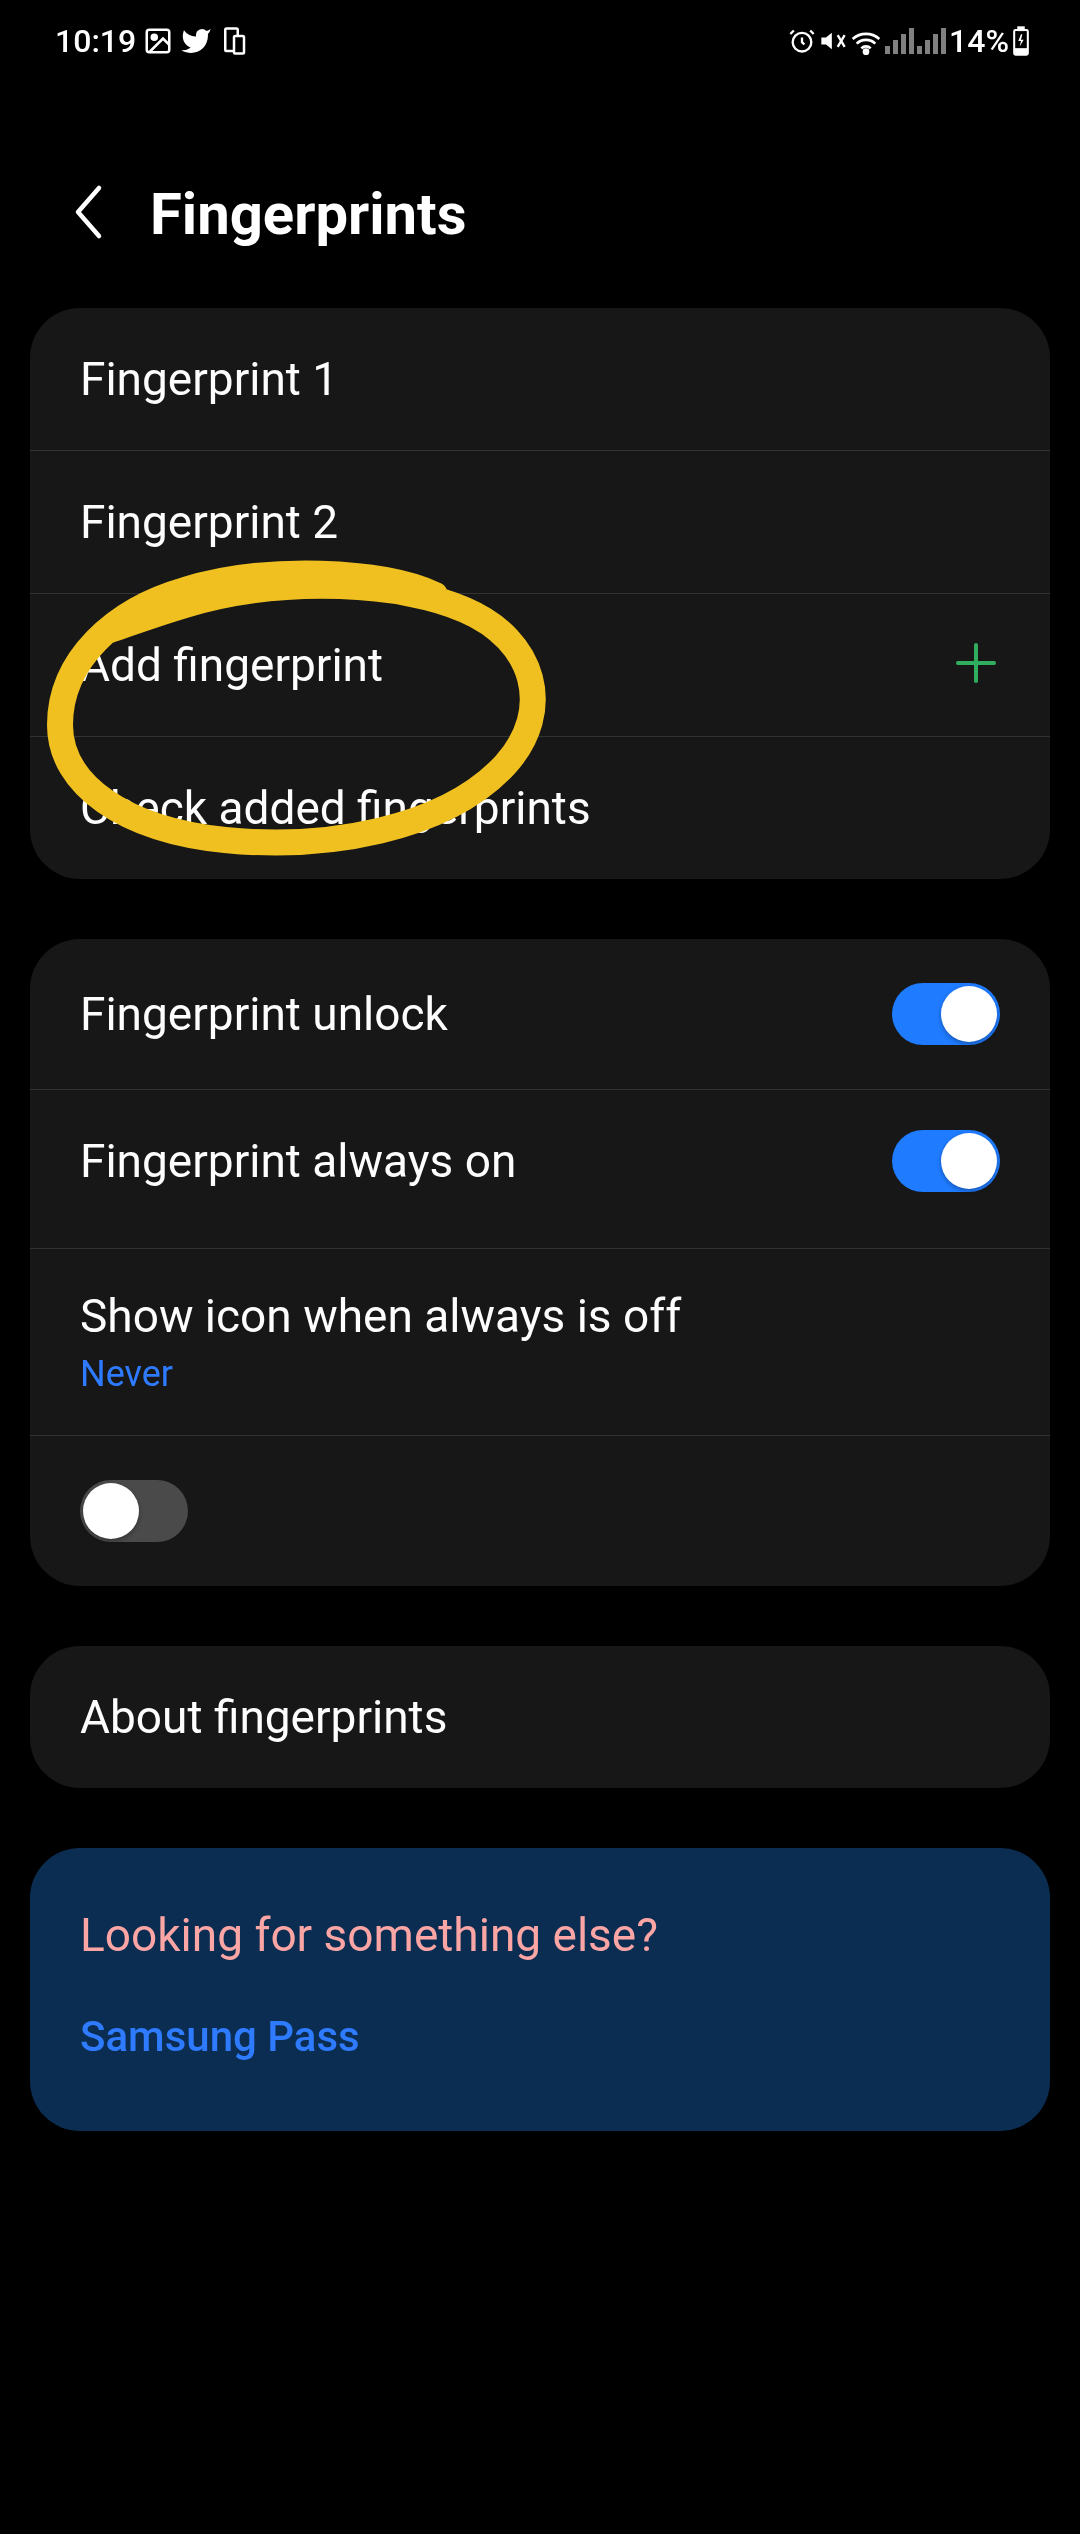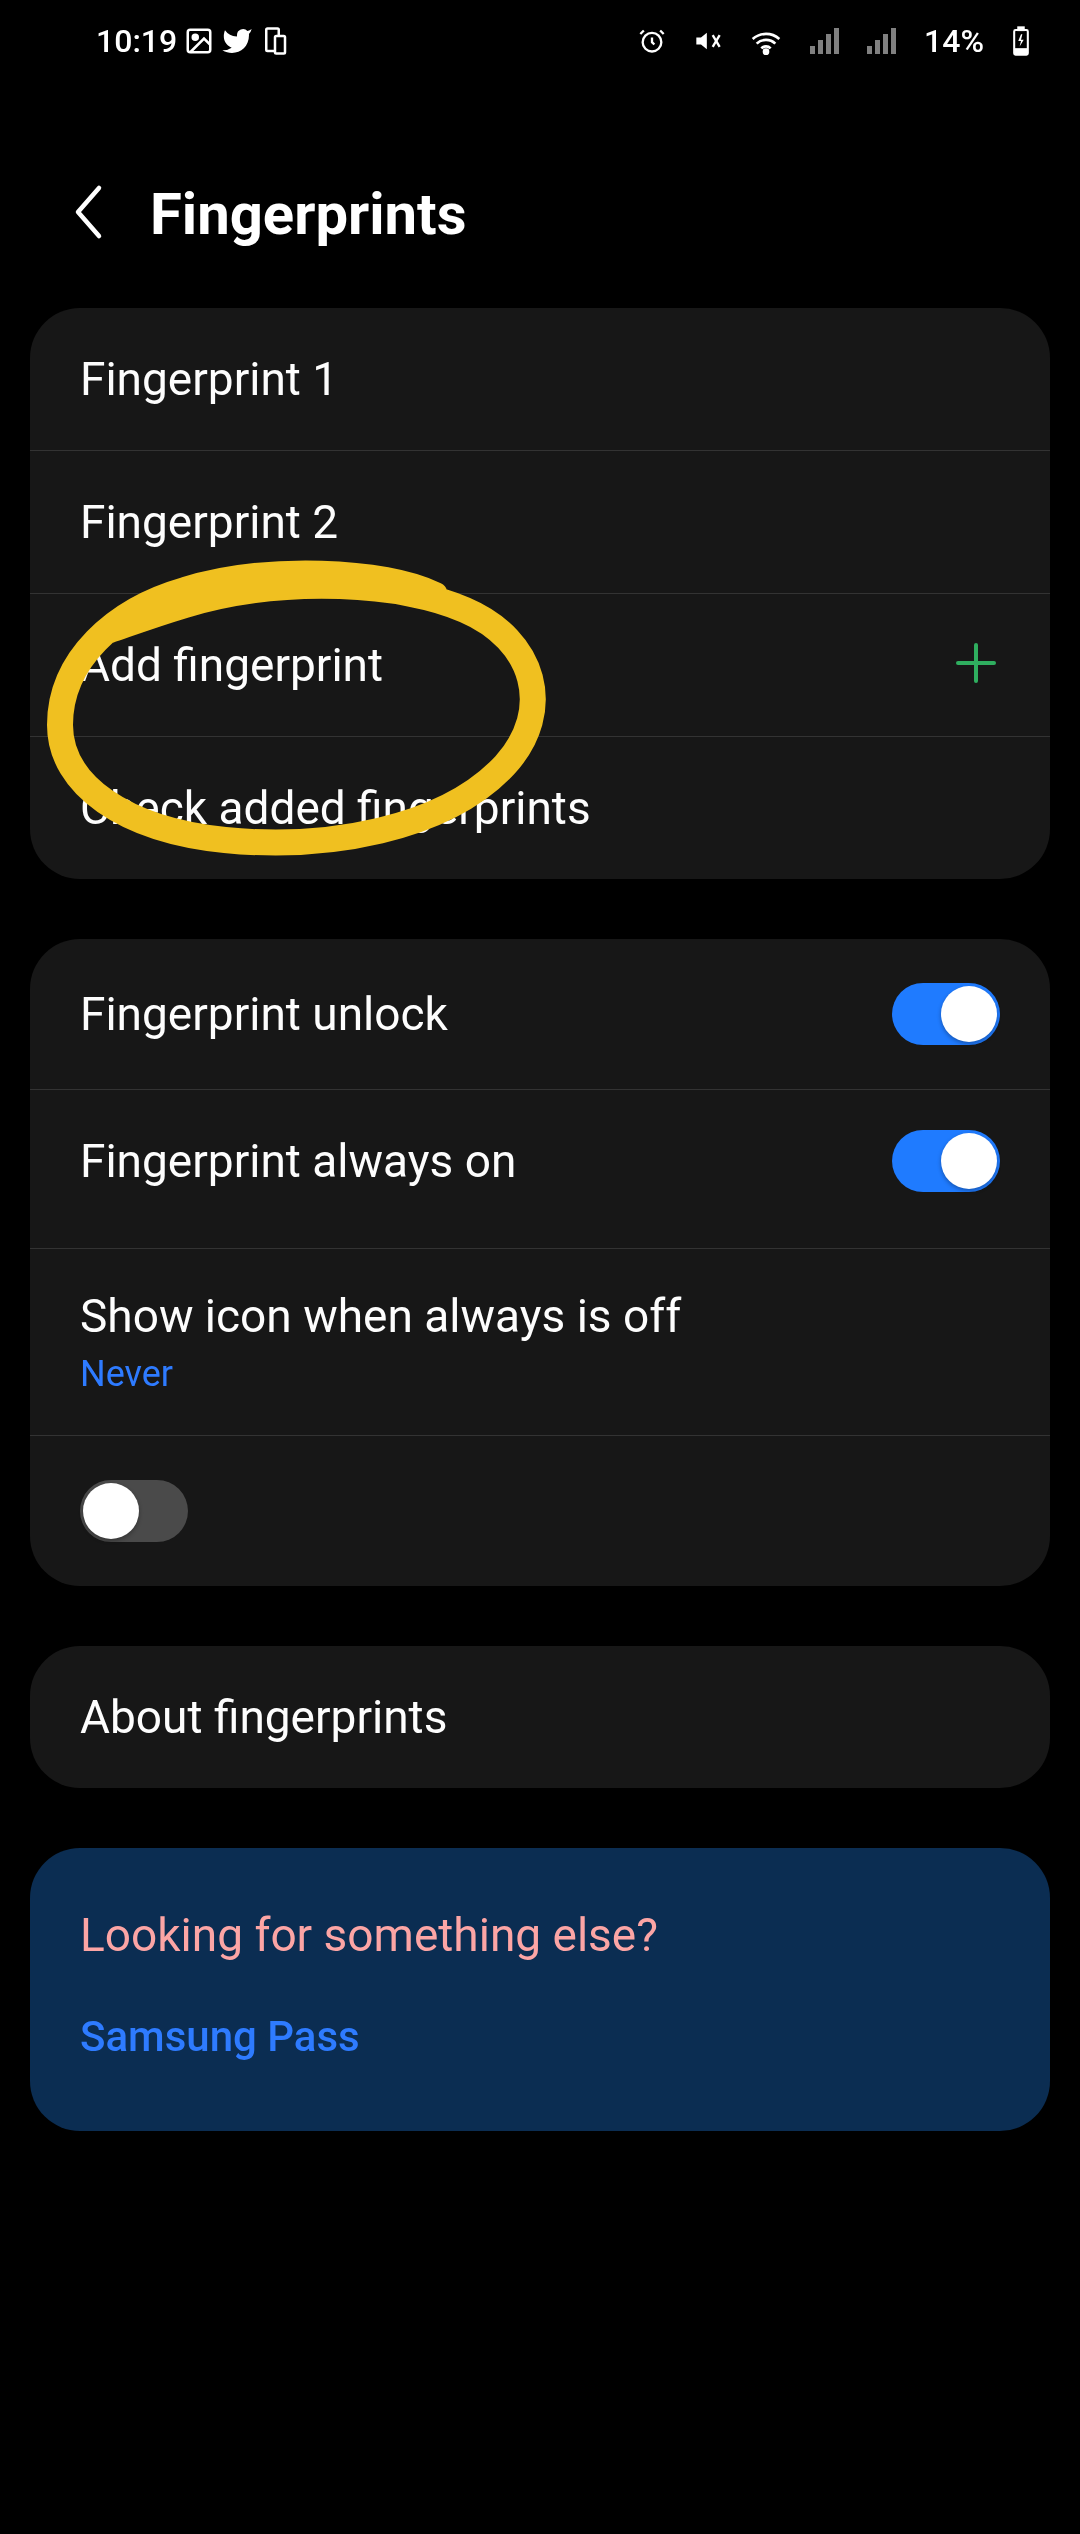--- a/index.html
+++ b/index.html
@@ -15,22 +15,22 @@
 
   
   .status-bar {
     display: flex;
     justify-content: space-between;
     align-items: center;
     padding: 22px 50px 10px 55px;
     font-size: 32px;
     font-weight: 500;
   }
-  .status-left { display: flex; align-items: center; gap: 7px; margin-left: 41px; }
-  .status-right { display: flex; align-items: center; gap: 28px; }
+  .status-left { display: flex; align-items: center; gap: 7px; }
+  .status-right { display: flex; align-items: center; gap: 3px; }
   .status-icon { display: inline-flex; align-items: center; }
 
   
   .header {
     display: flex;
     align-items: center;
     gap: 40px;
     padding: 110px 70px 60px 70px;
   }
   .back-chevron { width: 40px; height: 60px; }

